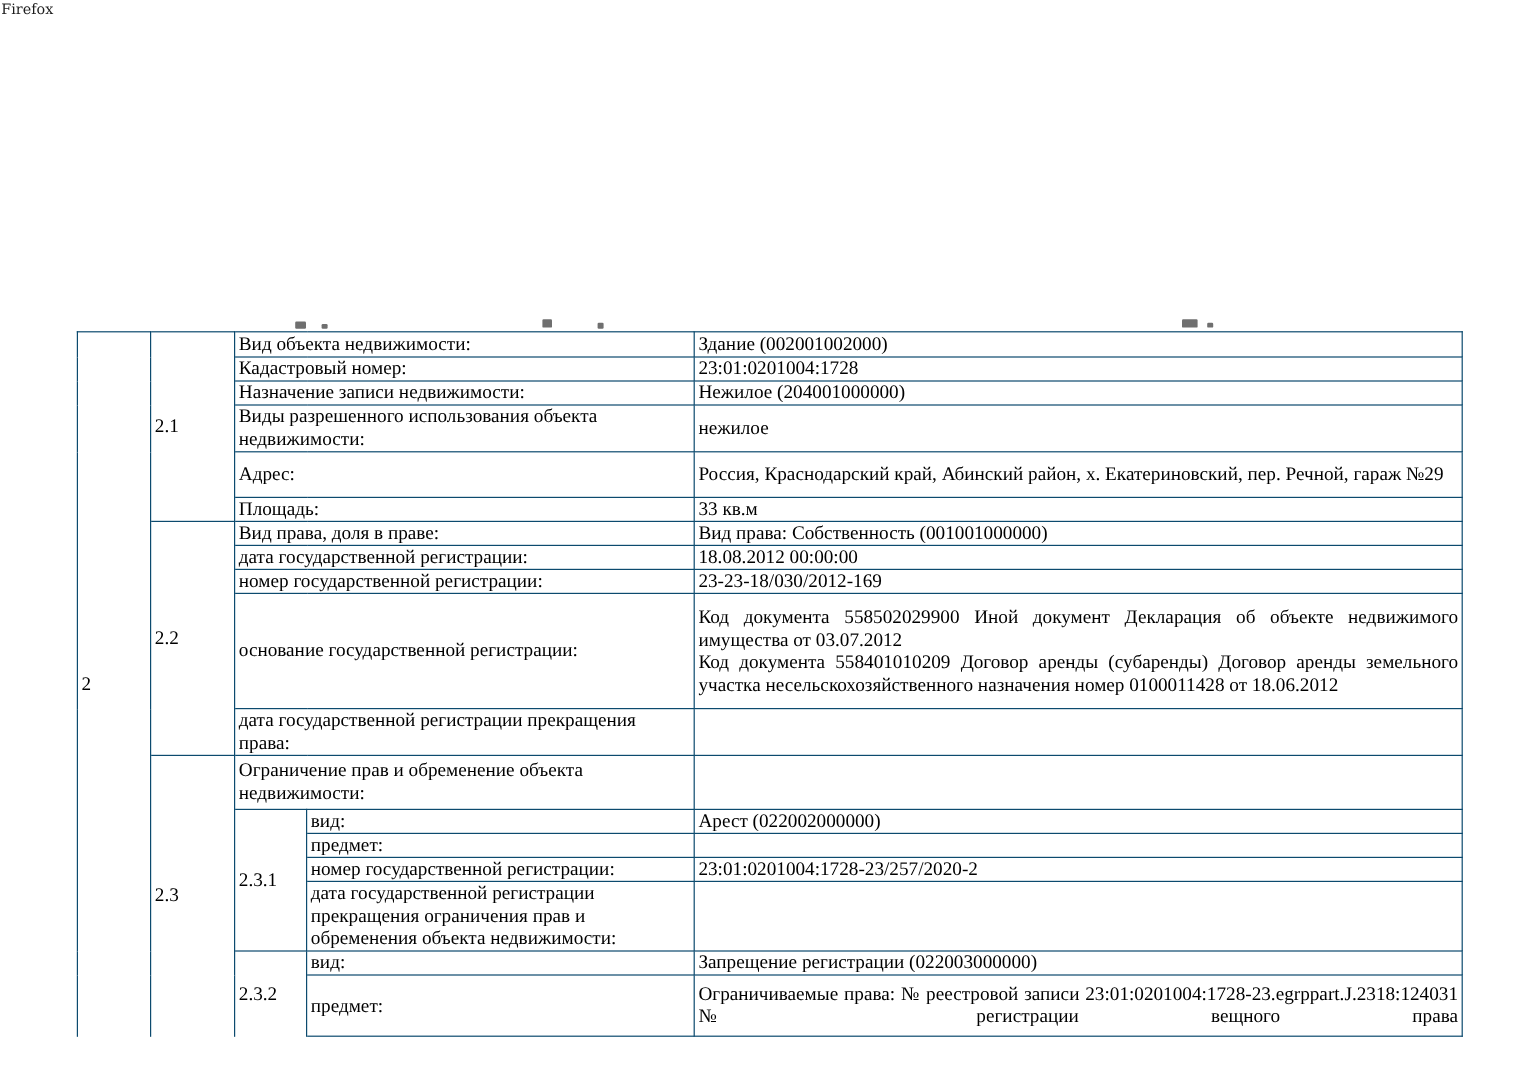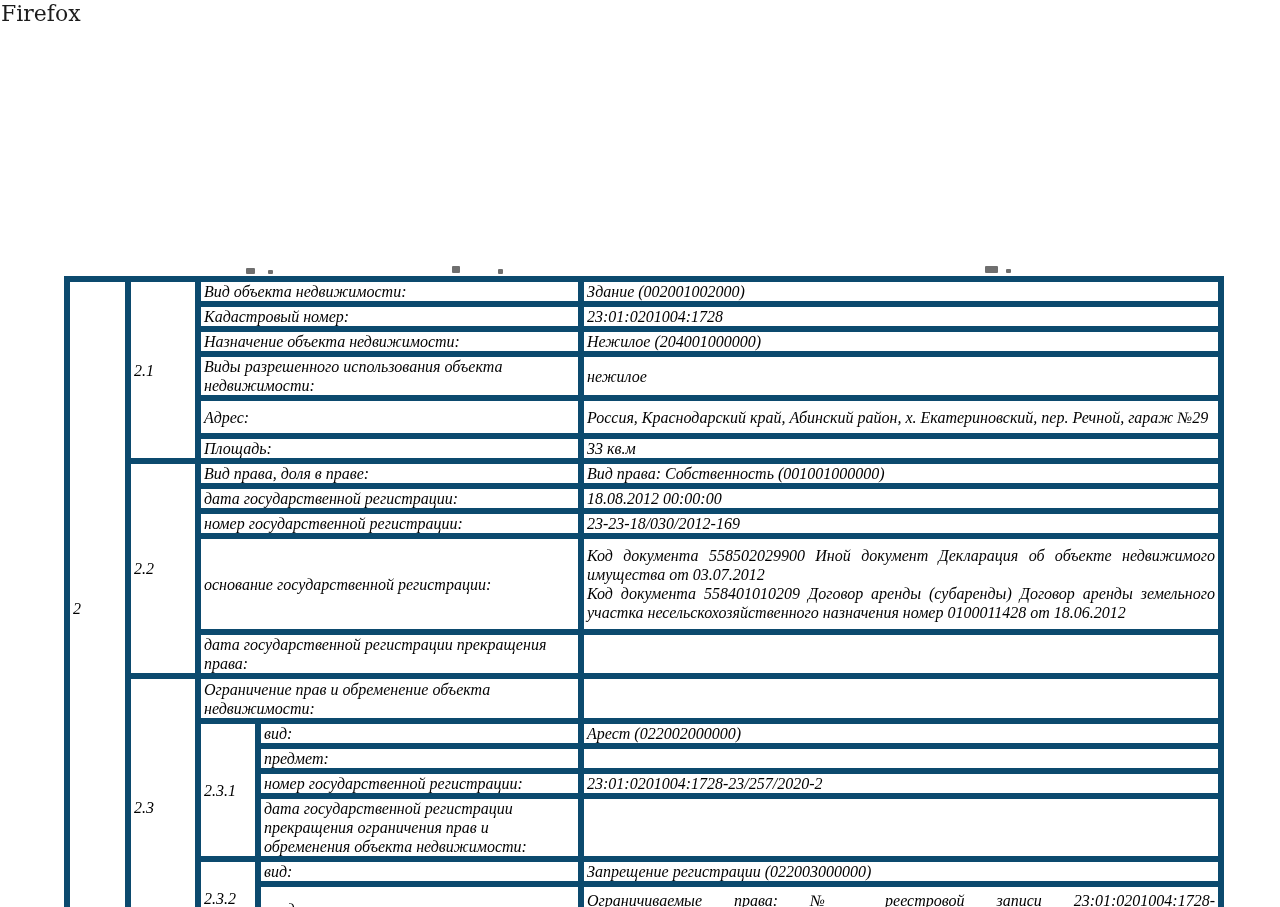--- a/index.html
+++ b/index.html
@@ -3,40 +3,40 @@
 <meta charset="utf-8">
 <style>
   html,body { margin:0; padding:0; }
   body { width:1280px; height:907px; background:#ffffff; overflow:hidden;
          font-family:"Liberation Serif", serif; color:#000; }
   .page { position:relative; width:1280px; height:907px; background:#fff; }
 
   
   .hdr { position:absolute; top:1px; left:1px; right:3px;
          display:flex; justify-content:space-between;
-         font-family:"DejaVu Serif", serif; font-size:22px; color:#1c1c1c; }
+         font-family:"DejaVu Serif", serif; font-size:12px; color:#1c1c1c; }
   .ftr { position:absolute; top:877px; left:3px; right:3px;
          display:flex; justify-content:space-between;
          font-family:"DejaVu Serif", serif; font-size:17px; color:#1c1c1c; }
 
   
   .watermark { position:absolute; left:942px; top:736px; z-index:0;
                font-family:"DejaVu Sans", sans-serif; font-weight:bold;
                font-size:52px; letter-spacing:4px; color:#dcdcb4; opacity:.6;
                pointer-events:none; }
 
   
   .frag { position:absolute; background:#565656; border-radius:1px; opacity:.85; }
 
   
   table.doc { position:absolute; left:64px; top:276px; width:1154px; z-index:1;
               border-collapse:collapse; table-layout:fixed; background:transparent;
               font-size:16px; line-height:19px; }
-  table.doc td { border:6px solid #0c4a6e; vertical-align:middle;
-                 padding:0 3px; overflow:hidden;font-style:italic; }
+  table.doc td { border:1px solid #0c4a6e; vertical-align:middle;
+                 padding:0 3px; overflow:hidden; }
   td.numcol  { padding-left:4px; vertical-align:middle; }
   td.subnum  { padding-left:7px;margin-top:43px; }
   td.lab     { padding-left:3px; padding-right:4px; }
   td.val     { padding-left:4px; padding-right:5px; }
   td.nobb    { border-bottom:none !important; }
   .just      { text-align:justify; }
   .justall   { text-align:justify; text-align-last:justify; }
   td p { margin:0; line-height:19px; }
 </style>
 </head>
@@ -69,21 +69,21 @@
         <td class="numcol nobb" rowspan="18">2</td>
         <td class="numcol" rowspan="6">2.1</td>
         <td class="lab" colspan="2">Вид объекта недвижимости:</td>
         <td class="val">Здание (002001002000)</td>
       </tr>
       <tr style="height:19px">
         <td class="lab" colspan="2">Кадастровый номер:</td>
         <td class="val">23:01:0201004:1728</td>
       </tr>
       <tr style="height:19px">
-        <td class="lab" colspan="2">Назначение объекта недвижимости:</td>
+        <td class="lab" colspan="2">Назначение записи недвижимости:</td>
         <td class="val">Нежилое (204001000000)</td>
       </tr>
       <tr style="height:38px">
         <td class="lab" colspan="2">Виды разрешенного использования объекта недвижимости:</td>
         <td class="val">нежилое</td>
       </tr>
       <tr style="height:38px">
         <td class="lab" colspan="2">Адрес:</td>
         <td class="val just">Россия, Краснодарский край, Абинский район, х. Екатериновский, пер. Речной, гараж №29</td>
       </tr>

